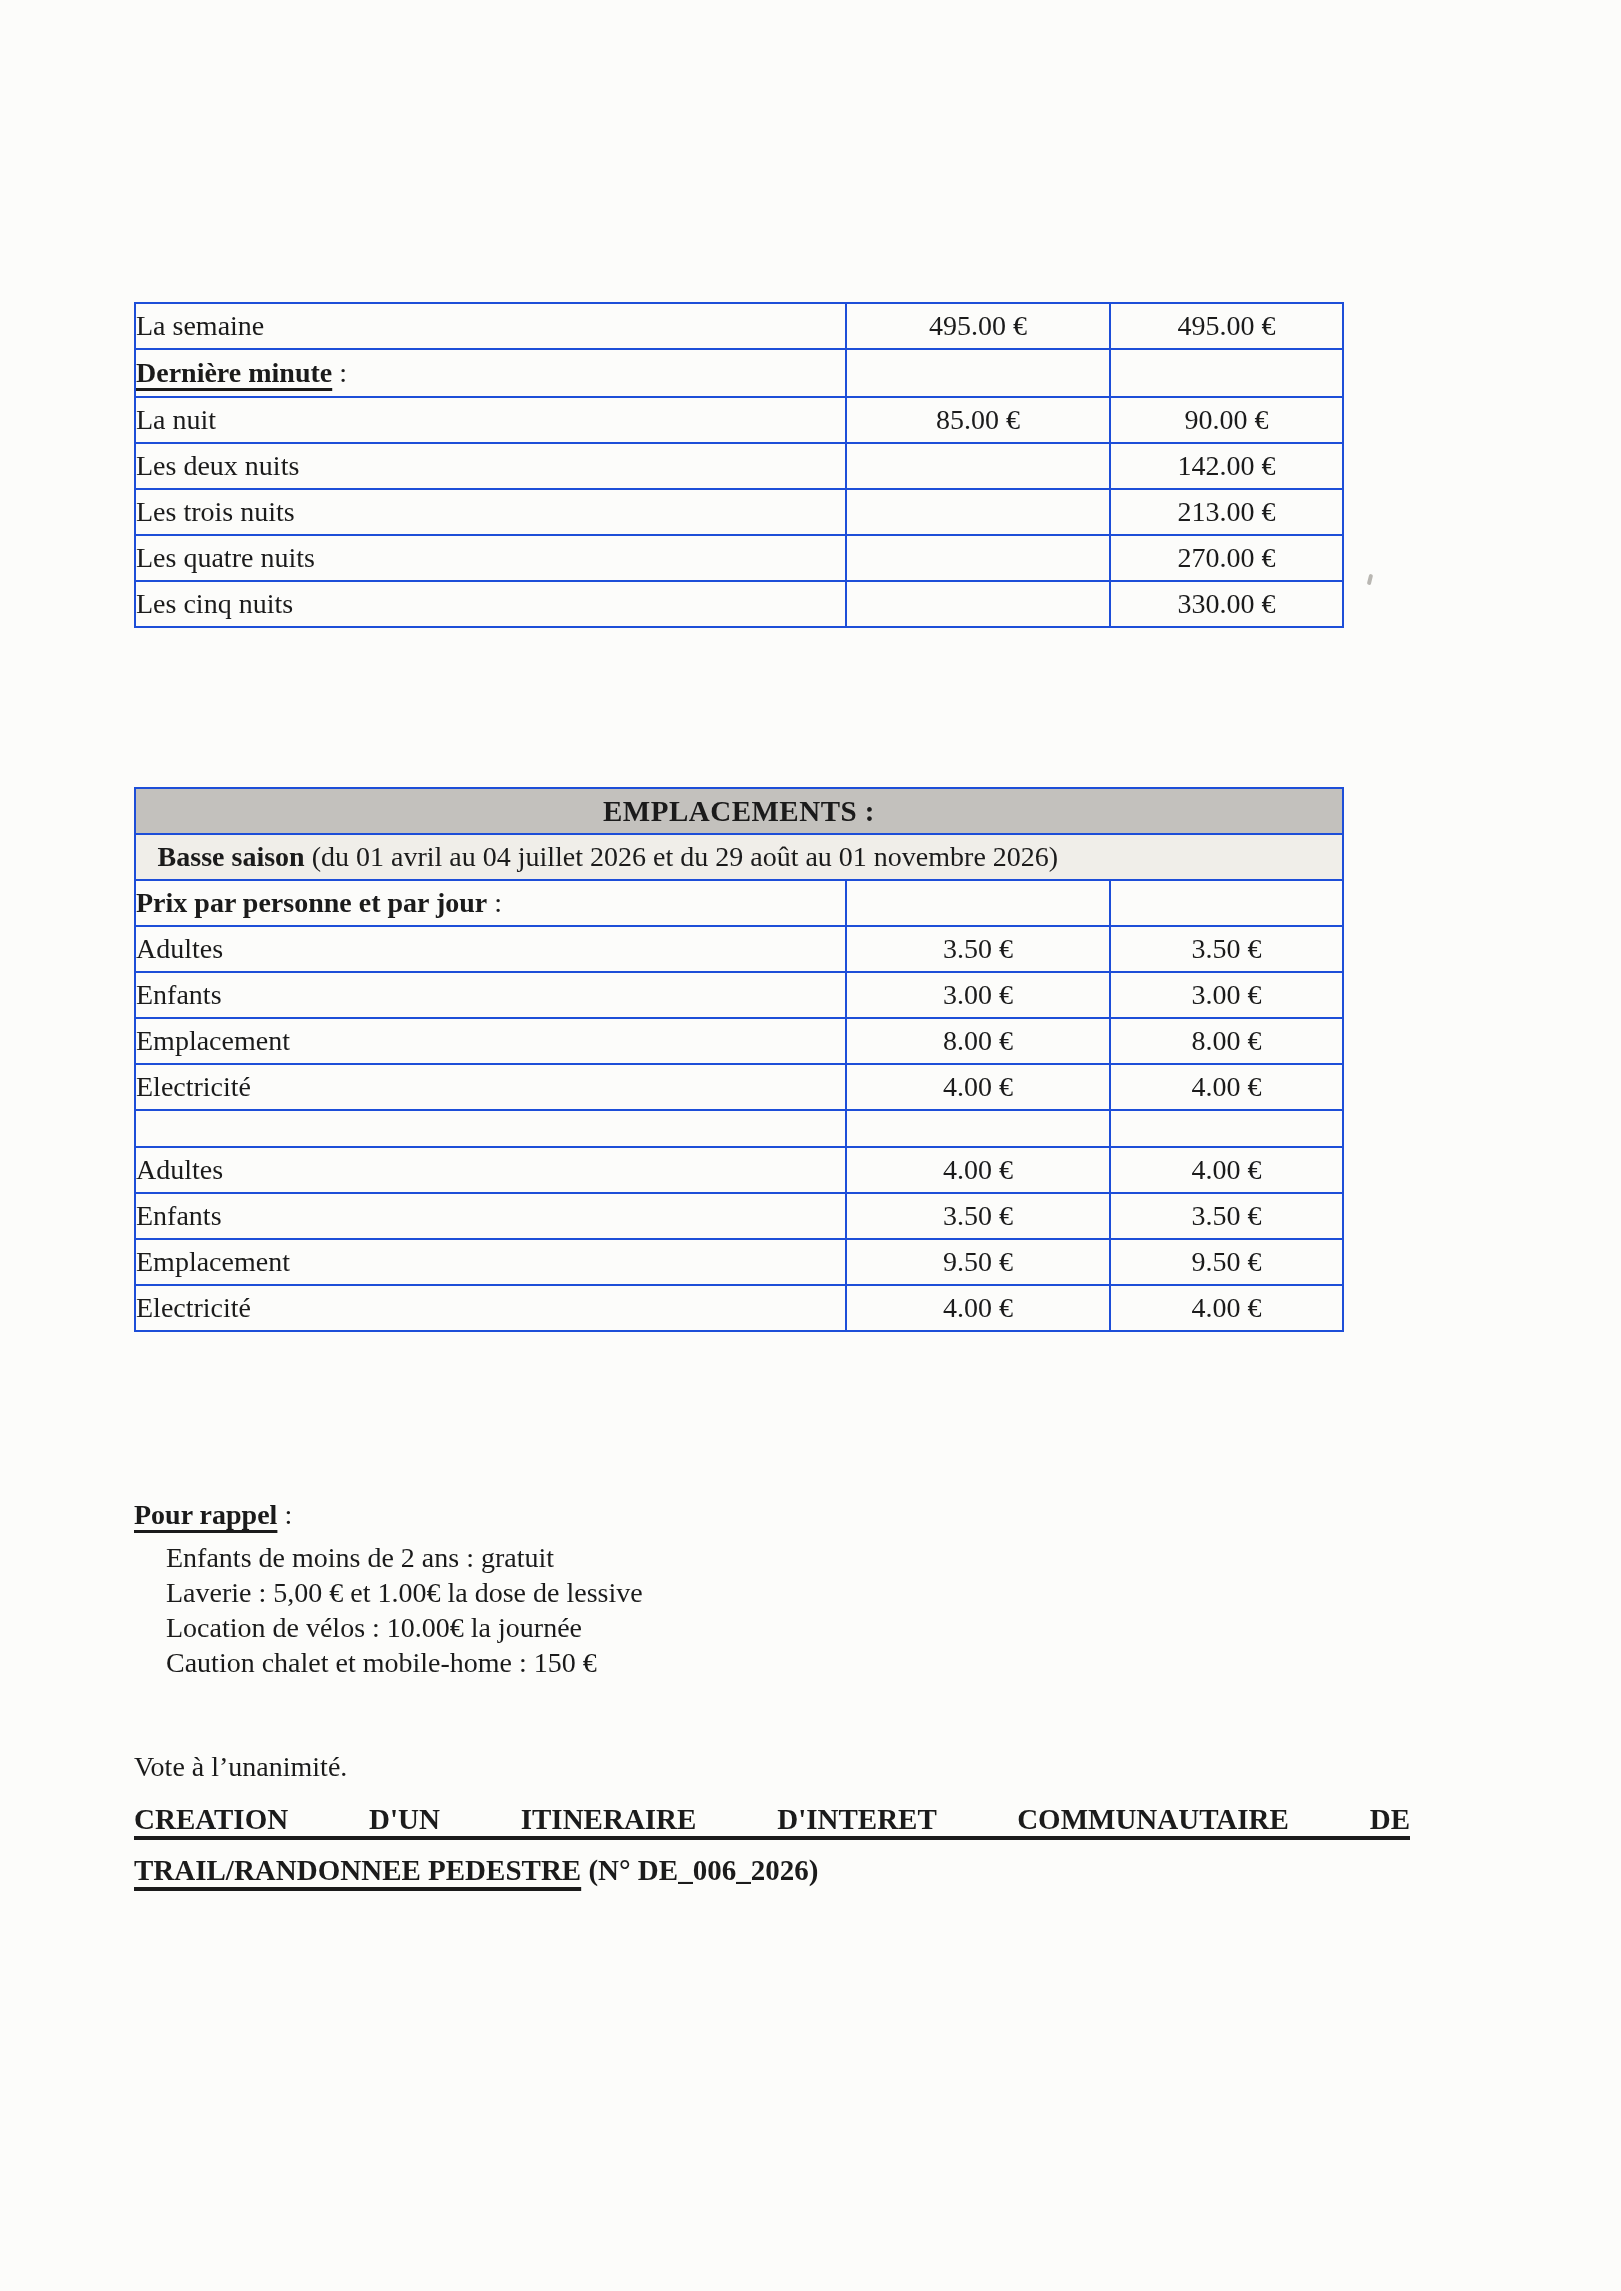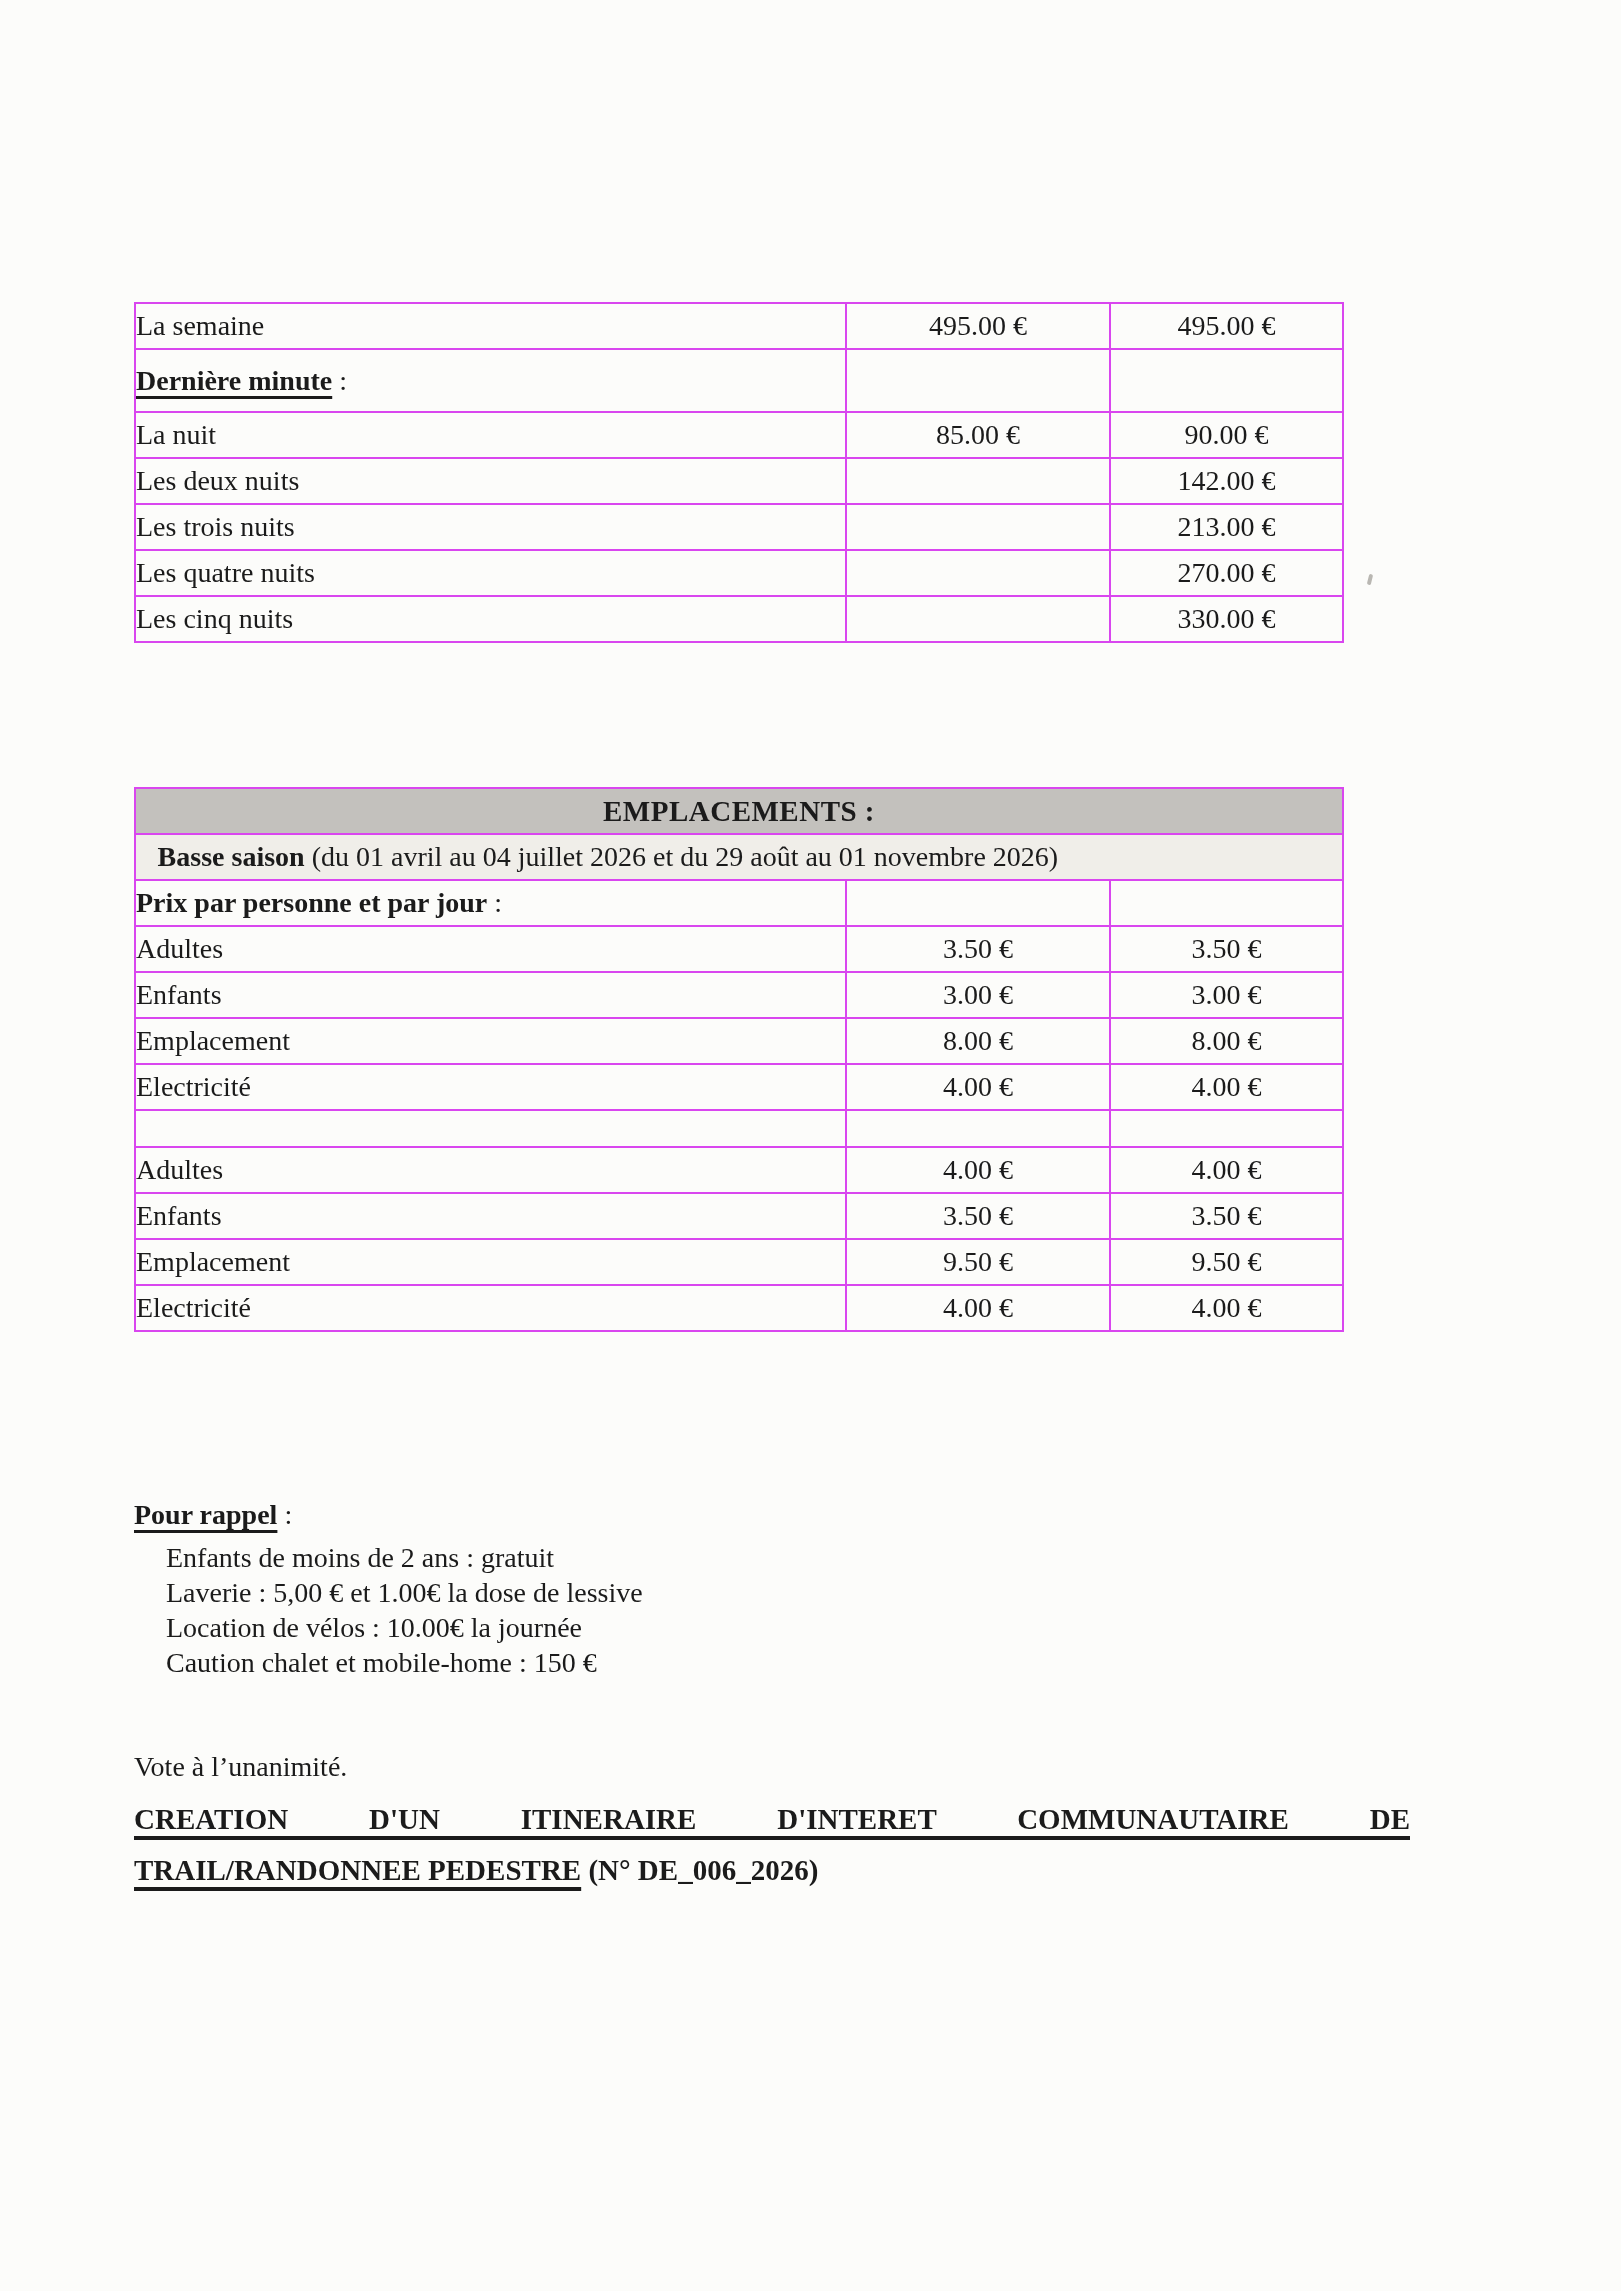--- a/index.html
+++ b/index.html
@@ -14,31 +14,31 @@
   }
   
   table.t{
     position:absolute;left:134px;
     width:1208px;
     border-collapse:collapse;
     table-layout:fixed;
     border:2.9px solid #1f1f1f;
   }
   table.t td{
-    border:2px solid #d946ef;
+    border:2px solid #1d4ed8;
     height:44px;
     font-size:28px;
     vertical-align:middle;
     padding:0;
     overflow:hidden;
     white-space:nowrap;
   }
   td.lbl{text-align:left;padding-left:21.6px;}
   td.val{text-align:center;}
-  tr.bold-underline{height:63px;margin-top:25px;}
+  tr.bold-underline{height:48px;margin-top:25px;}
   tr.empty td{height:35px;}
   tr.trow-title td{
     background:#c3c1bd;
     text-align:center;
     font-weight:bold;
     font-size:29px;
     letter-spacing:0.5px;
     border-bottom-width:2.9px;
   }
   tr.full td{

